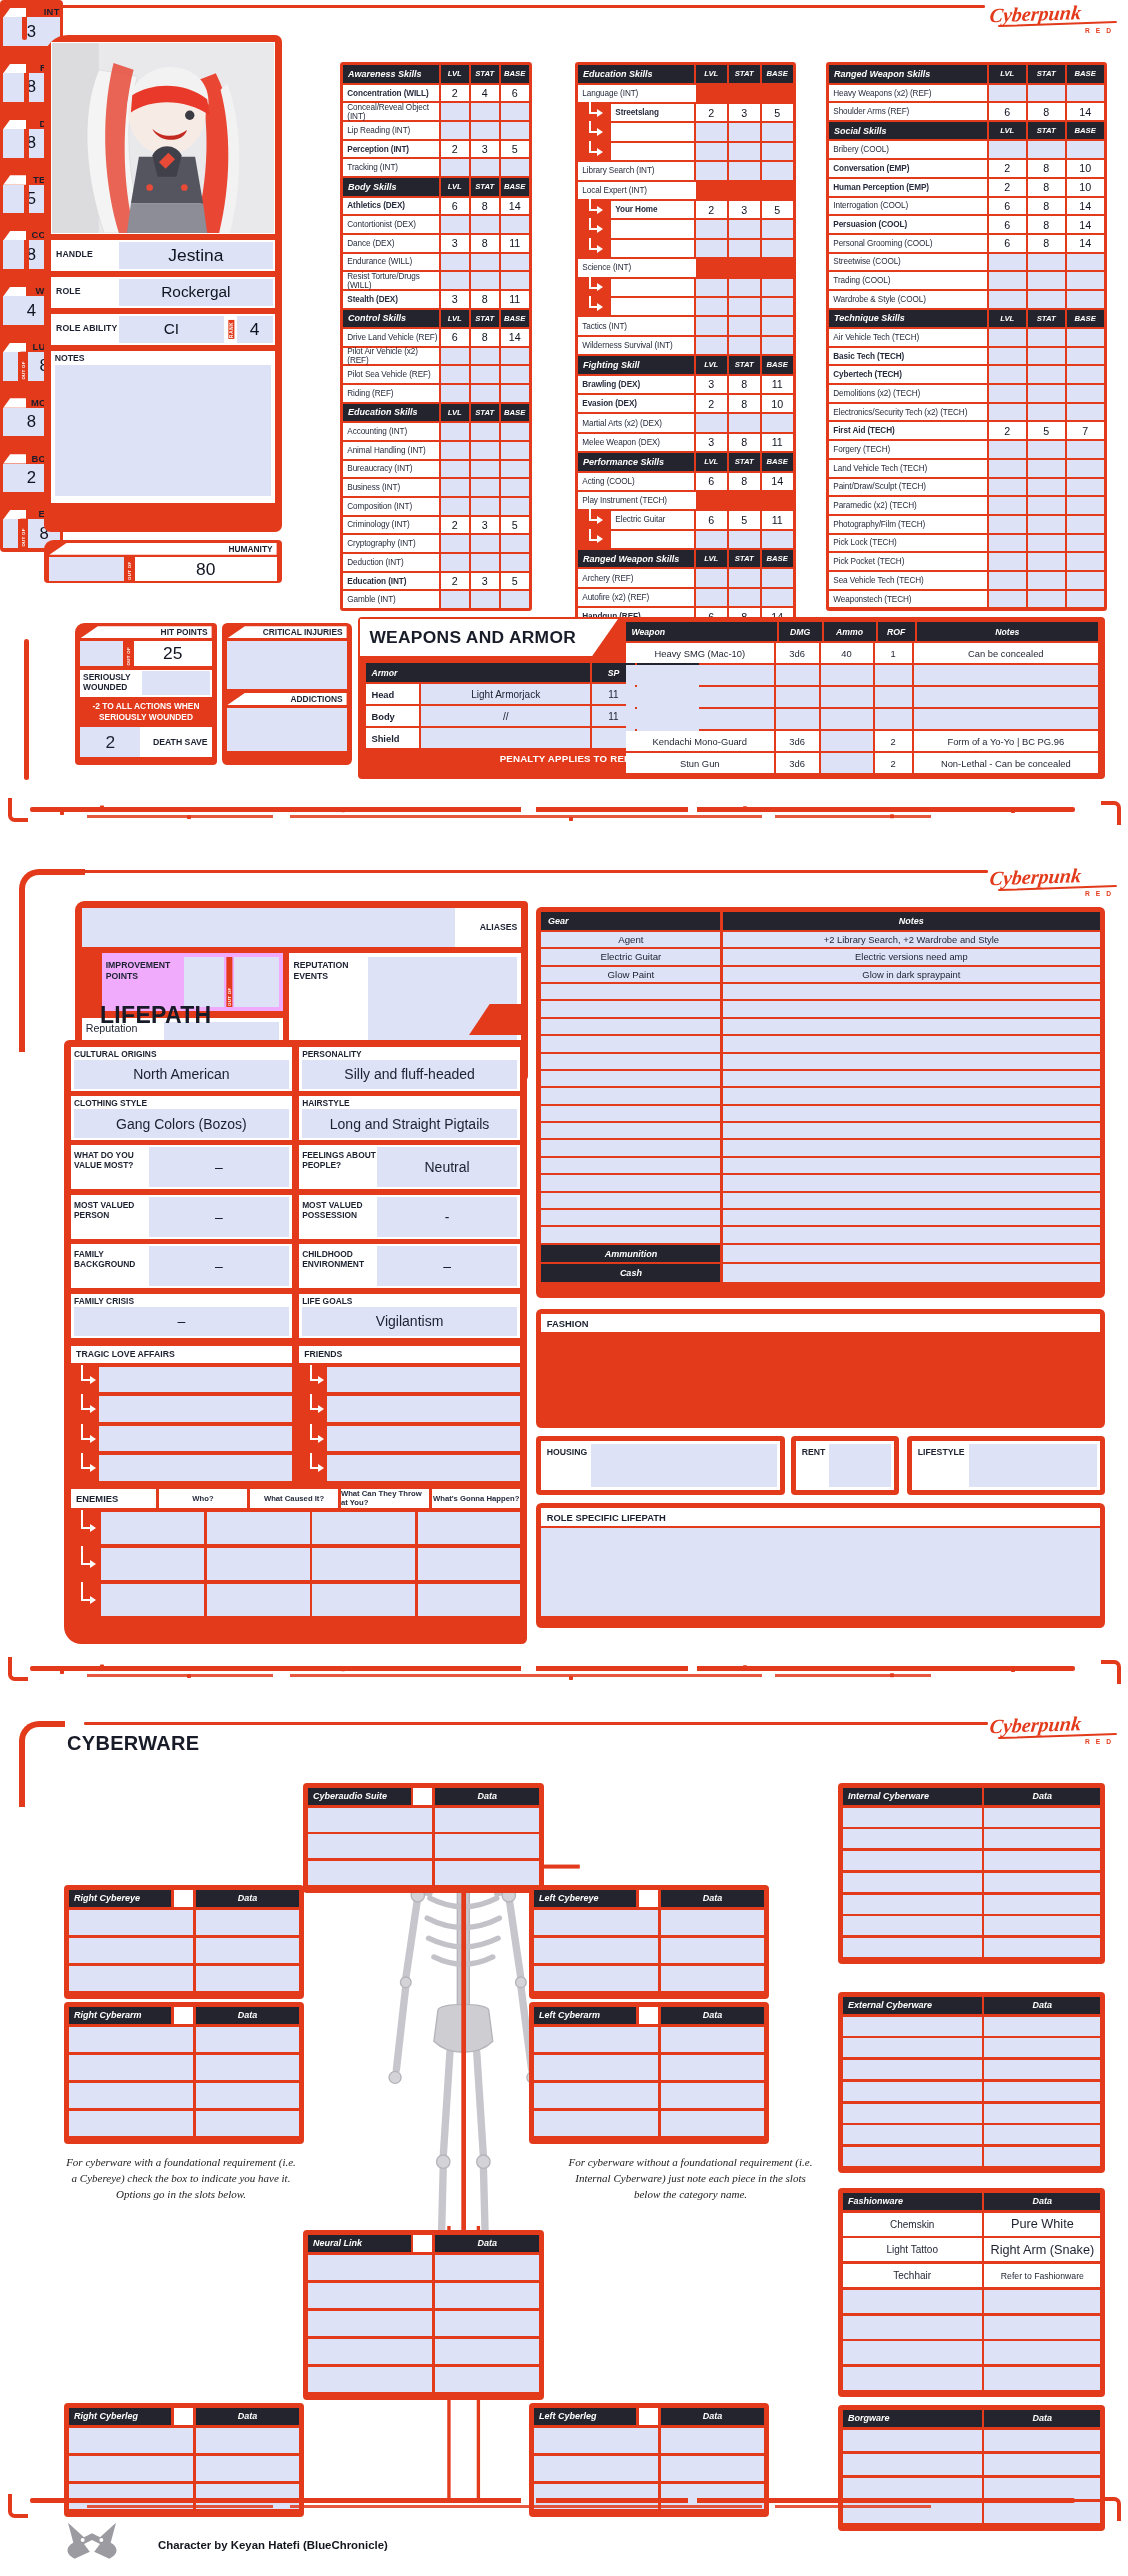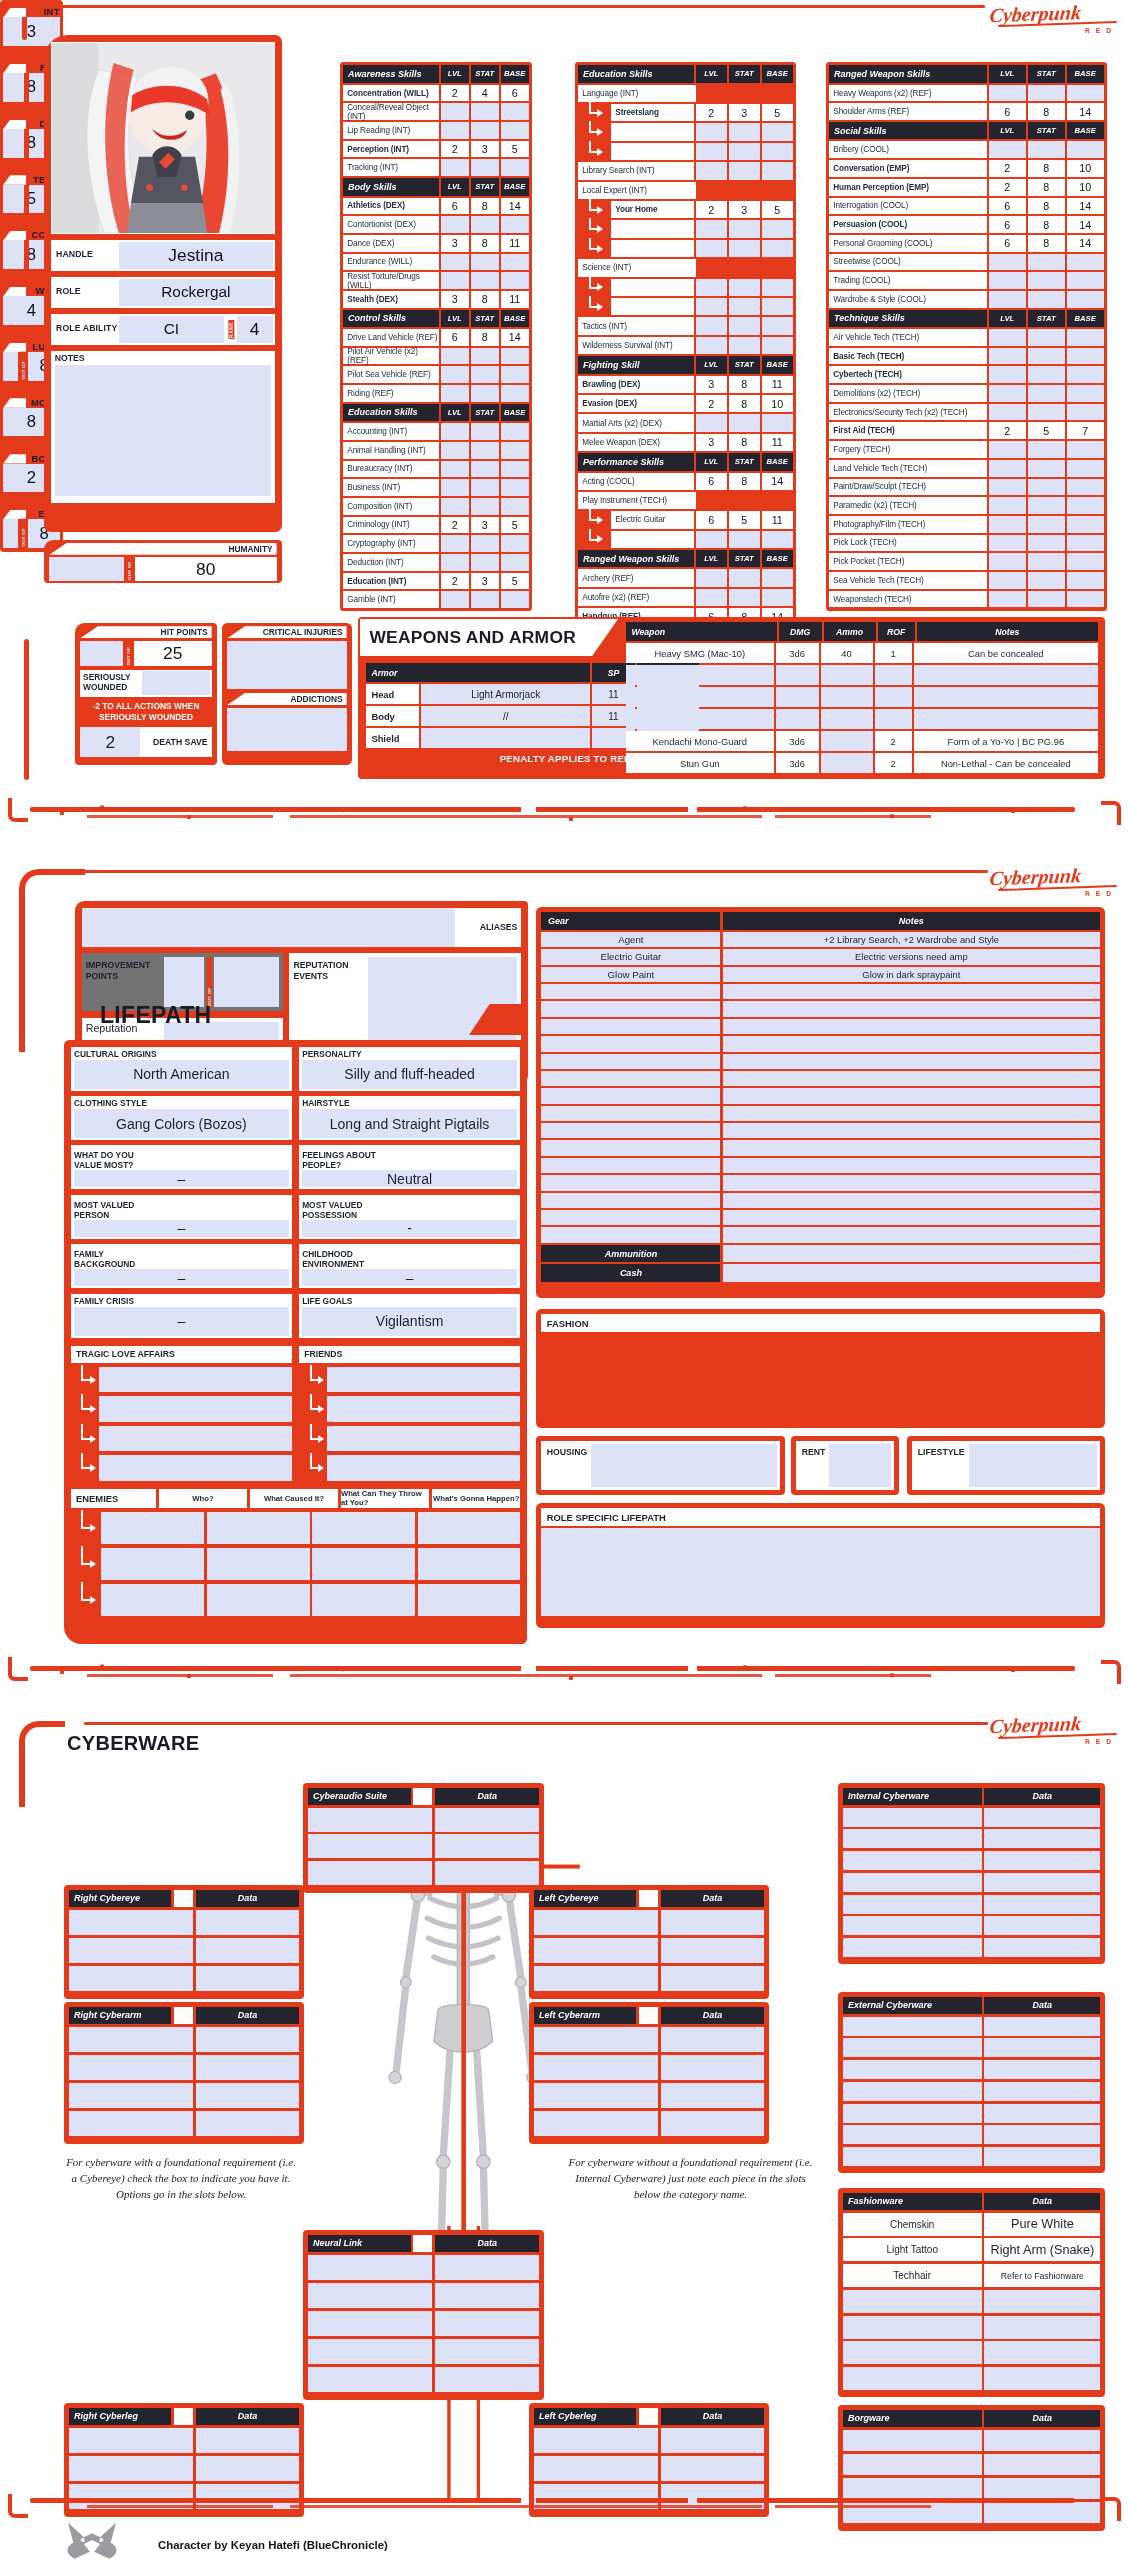--- a/index.html
+++ b/index.html
@@ -116,38 +116,38 @@
   .sep::before{content:"";position:absolute;left:8px;top:8px;width:16px;height:20px;border-left:4px solid var(--red);border-bottom:4px solid var(--red);border-radius:0 0 0 6.7px;}
   .sep::after{content:"";position:absolute;right:8px;top:10.7px;width:16px;height:20px;border-right:4px solid var(--red);border-top:4px solid var(--red);border-radius:0 6.7px 0 0;}
 
   
   #aliasbox{left:75px;top:901px;width:453px;height:179px;border-radius:9.4px 4px 4px 4px;padding:6.7px;}
   .al-row{display:flex;height:39px;}
   .al-row .al-area{flex:1;background:var(--lav);}
   .al-row .al-label{width:62px;background:#fff;display:flex;align-items:center;justify-content:flex-end;padding-right:4px;font-weight:700;font-size:8.7px;text-transform:uppercase;}
   .al-grid{display:flex;gap:6.7px;margin-top:6.7px;height:115px;}
   .al-left{width:201px;display:flex;flex-direction:column;gap:6.7px;}
-  .ip-row{background:#737373;height:58px;display:flex;align-items:stretch;padding:4px;box-sizing:border-box;}
+  .ip-row{background:#f0abfc;height:58px;display:flex;align-items:stretch;padding:4px;box-sizing:border-box;margin-left:20px;}
   .ip-row .iplabel{width:78px;font-weight:700;font-size:8.7px;text-transform:uppercase;line-height:1.3;padding-top:2.7px;}
   .ip-box1{width:40px;background:var(--lav);}
   .ip-box2{flex:1;background:var(--lav);}
   .rep-row{background:#fff;flex:1;display:flex;align-items:stretch;padding:4px;box-sizing:border-box;}
   .rep-row .iplabel{width:78px;}
   .repev{flex:1;background:#fff;display:flex;padding:4px;box-sizing:border-box;}
   .repev .iplabel{width:75px;font-weight:700;font-size:8.7px;text-transform:uppercase;line-height:1.3;padding-top:2.7px;}
   .repev .ip-box2{flex:1;}
   #lifepath-title{position:absolute;left:100px;top:1002px;font-size:23px;font-weight:800;letter-spacing:0.3px;color:#181b28;}
   #lp-wedge{position:absolute;left:469px;top:1004px;width:59px;height:31px;background:var(--red);clip-path:polygon(35% 0,100% 0,100% 100%,0 100%);}
   #lifepathbox{left:64px;top:1040px;width:463px;height:604px;border-radius:5.4px 5.4px 5.4px 17.4px;padding:6.7px;}
   .lp-grid{display:flex;gap:6.7px;}
   .lp-col{flex:1;display:flex;flex-direction:column;gap:5.4px;}
   .lp-field{background:#fff;height:44px;padding:2px 3.3px;box-sizing:border-box;display:flex;flex-direction:column;}
   .lp-field .lp-label{font-weight:700;font-size:8.4px;text-transform:uppercase;line-height:1.2;}
   .lp-field .lp-value{background:var(--lav);flex:1;display:flex;align-items:center;justify-content:center;font-size:14px;margin-top:1.3px;}
-  .lp-field.inline{flex-direction:column;align-items:stretch;}
+  .lp-field.inline{flex-direction:row;align-items:stretch;}
   .lp-field.inline .lp-label{width:75px;padding-top:2.7px;}
   .lp-field.inline .lp-value{margin-top:0;}
   .ft-row{display:flex;gap:6.7px;margin-top:8px;}
   .ft-col{flex:1;}
   .ft-label{background:#fff;height:17.4px;display:flex;align-items:center;padding-left:5.4px;font-weight:700;font-size:8.7px;text-transform:uppercase;}
   .ft-item{display:flex;height:25.4px;margin-top:4px;}
   .ft-item .conn{width:28px;}
   .ft-item .slot{flex:1;background:var(--lav);}
   .enemies{margin-top:8px;}
   .en-h{display:flex;gap:2.7px;height:19px;}

